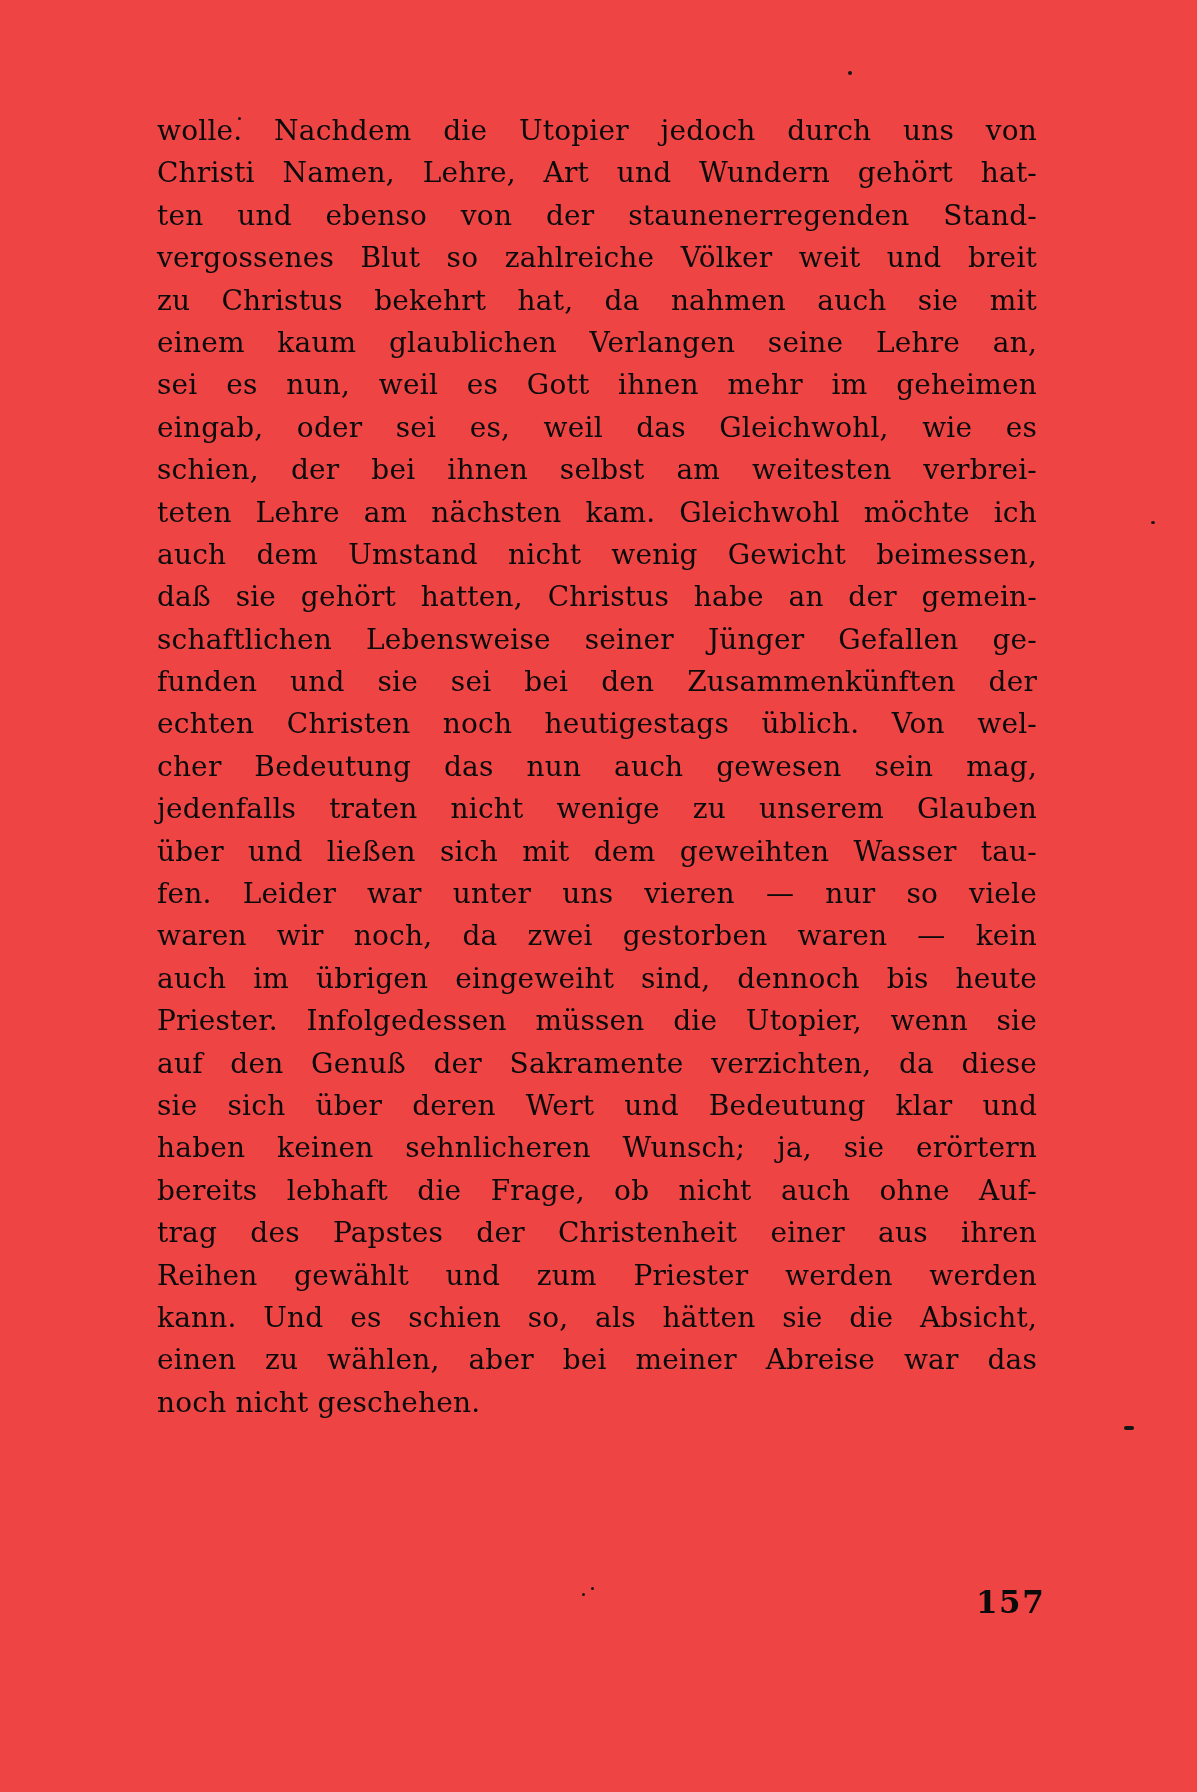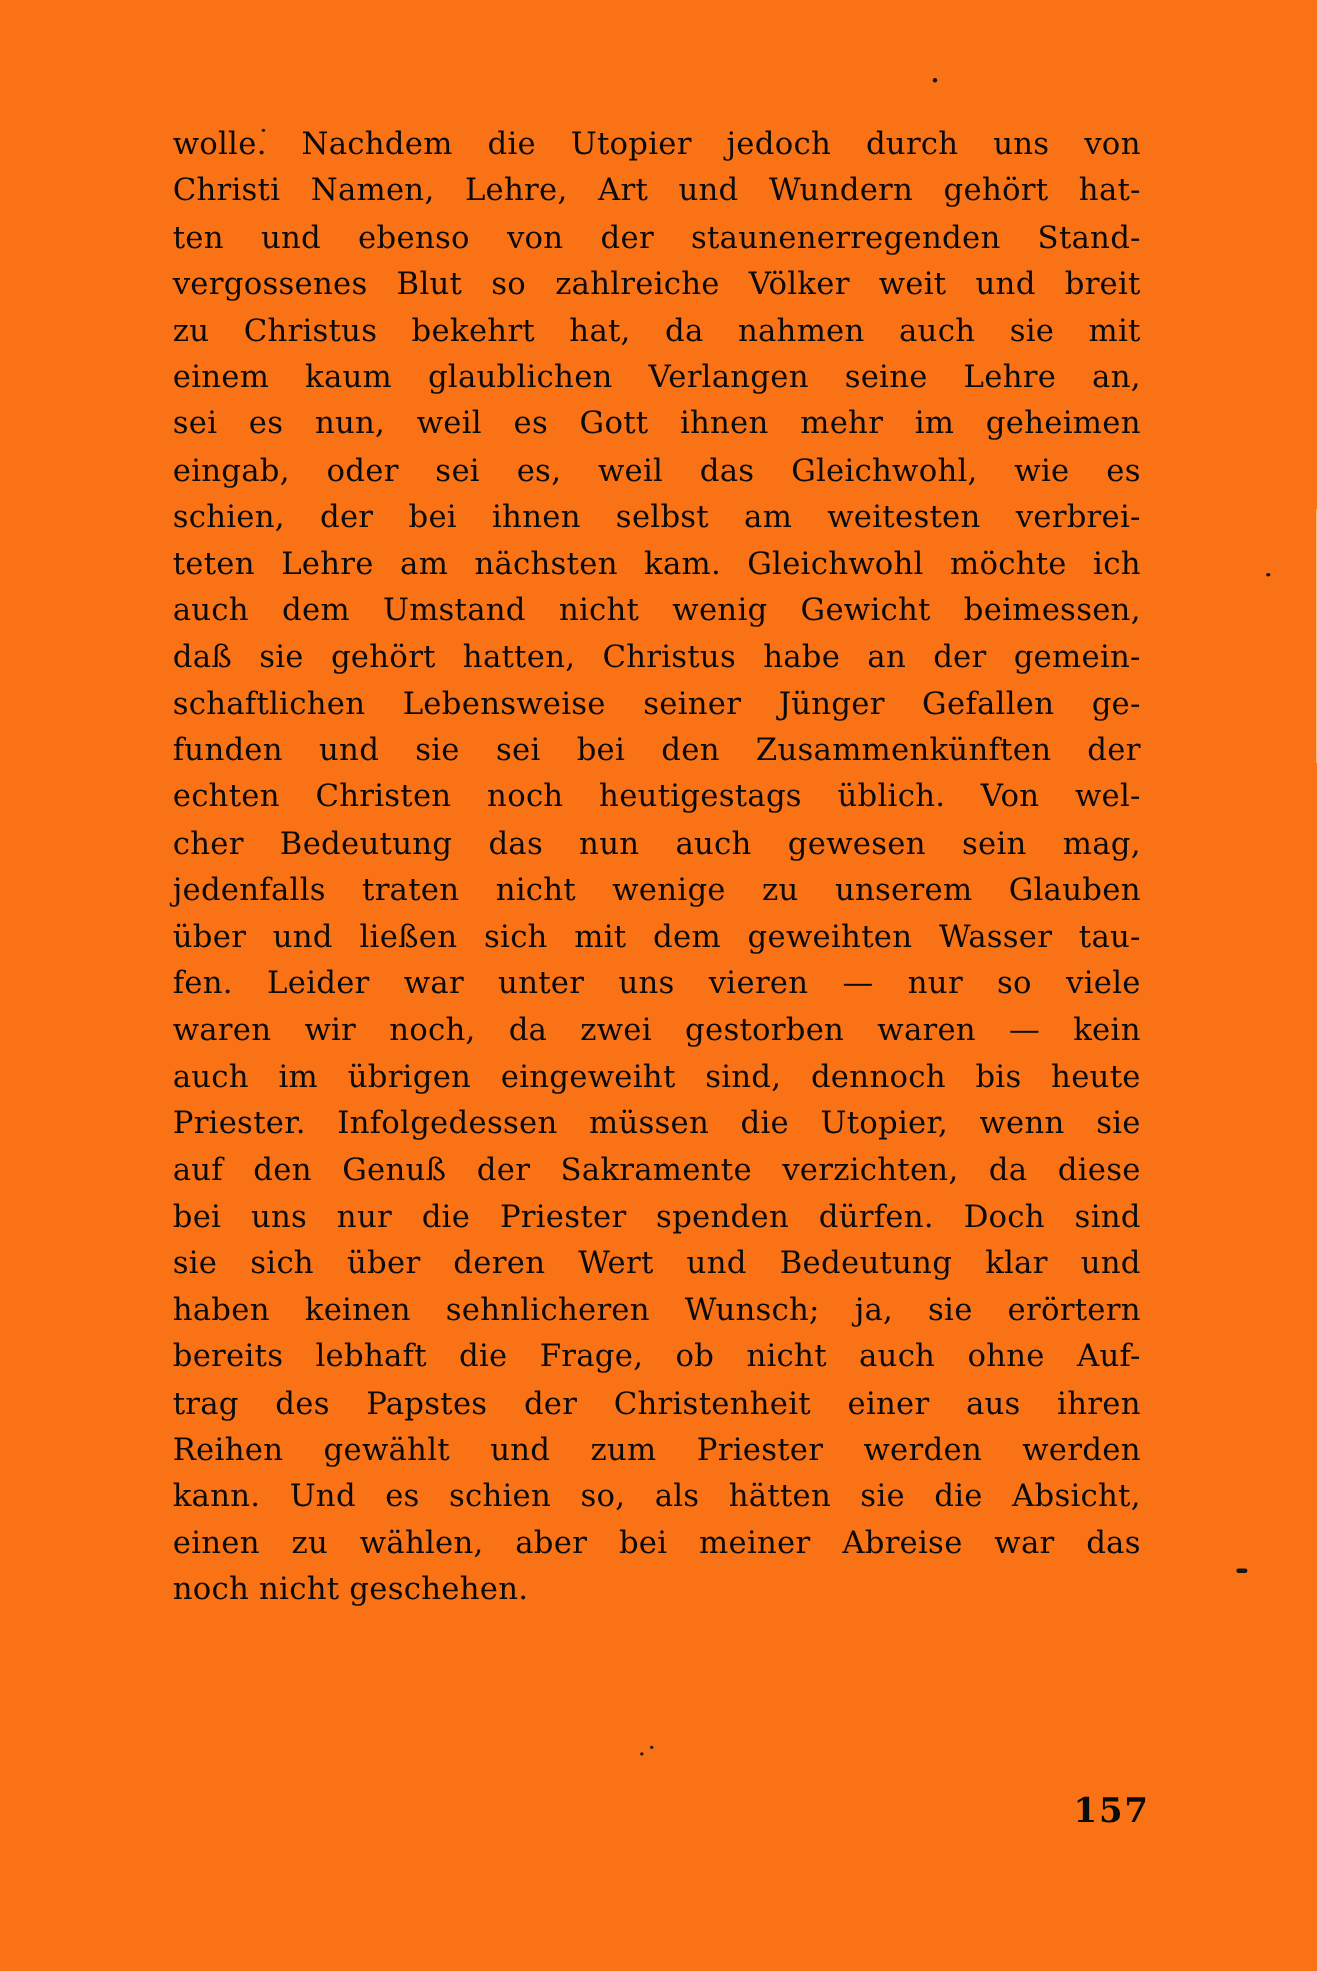--- a/index.html
+++ b/index.html
@@ -4,21 +4,21 @@
 <style>
   html, body {
     margin: 0;
     padding: 0;
     background: #ffffff;
   }
   .page {
     position: relative;
     width: 1197px;
     height: 1792px;
-    background: #f97316;
+    background: #ef4444;
     overflow: hidden;
     font-family: "DejaVu Serif", serif;
     color: #0b0b0b;
   }
   .text-block {
     position: absolute;
     left: 157px;
     top: 110px;
     width: 880px;
   }
@@ -32,21 +32,21 @@
     white-space: normal;
     letter-spacing: 0.2px;
     font-weight: 500;
   }
   .line.last {
     text-align-last: left;
   }
   .page-number {
     position: absolute;
     left: 976px;
-    top: 1628px;
+    top: 1584px;
     font-size: 31px;
     font-weight: bold;
     letter-spacing: 1.5px;
     color: #0b0b0b;
   }
   
   .speck {
     position: absolute;
     background: #161616;
     border-radius: 50%;
@@ -80,21 +80,20 @@
     <div class="line">funden und sie sei bei den Zusammenkünften der</div>
     <div class="line">echten Christen noch heutigestags üblich. Von wel-</div>
     <div class="line">cher Bedeutung das nun auch gewesen sein mag,</div>
     <div class="line">jedenfalls traten nicht wenige zu unserem Glauben</div>
     <div class="line">über und ließen sich mit dem geweihten Wasser tau-</div>
     <div class="line">fen. Leider war unter uns vieren — nur so viele</div>
     <div class="line">waren wir noch, da zwei gestorben waren — kein</div>
     <div class="line">auch im übrigen eingeweiht sind, dennoch bis heute</div>
     <div class="line">Priester. Infolgedessen müssen die Utopier, wenn sie</div>
     <div class="line">auf den Genuß der Sakramente verzichten, da diese</div>
-    <div class="line">bei uns nur die Priester spenden dürfen. Doch sind</div>
     <div class="line">sie sich über deren Wert und Bedeutung klar und</div>
     <div class="line">haben keinen sehnlicheren Wunsch; ja, sie erörtern</div>
     <div class="line">bereits lebhaft die Frage, ob nicht auch ohne Auf-</div>
     <div class="line">trag des Papstes der Christenheit einer aus ihren</div>
     <div class="line">Reihen gewählt und zum Priester werden werden</div>
     <div class="line">kann. Und es schien so, als hätten sie die Absicht,</div>
     <div class="line">einen zu wählen, aber bei meiner Abreise war das</div>
     <div class="line last">noch nicht geschehen.</div>
   </div>
 

